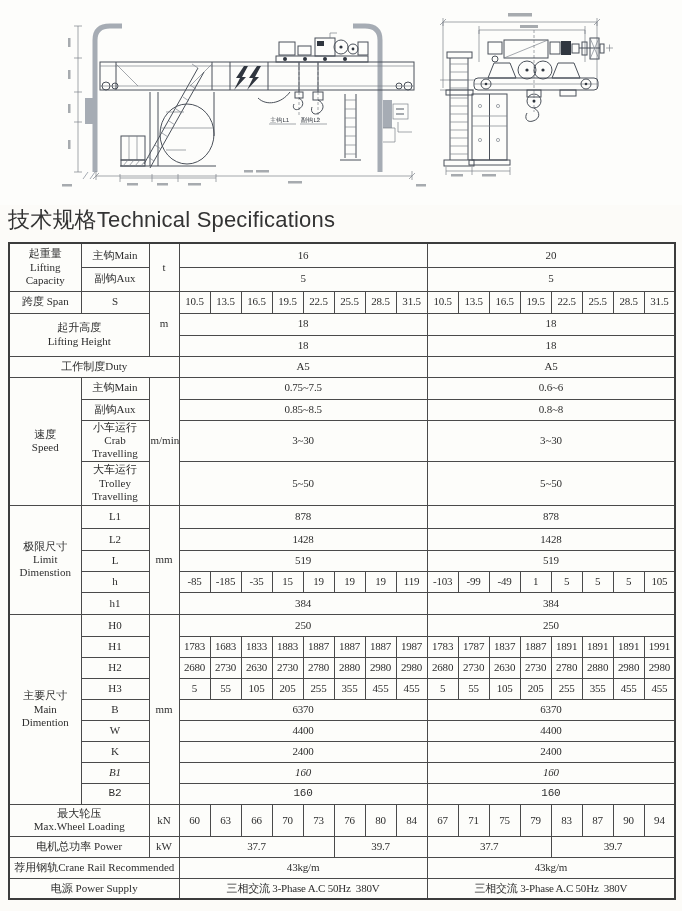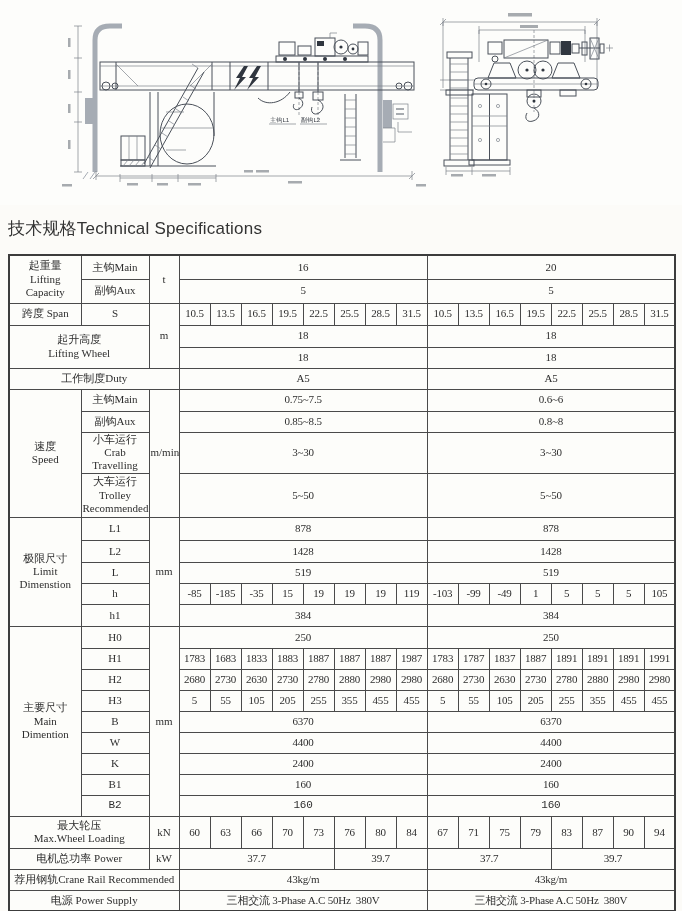--- a/index.html
+++ b/index.html
@@ -9,25 +9,25 @@
     overflow:hidden;
     font-family:"Liberation Serif","DejaVu Serif",serif;
     color:#2d2d2d;
   }
   .drawing-wrap{
     width:682px; height:205px;
     background:#fdfdfb;
   }
   .page-title{
     font-family:"Liberation Sans","DejaVu Sans",sans-serif;
-    font-size:17px;
+    font-size:22px;
     font-weight:500;
     color:#333;
     letter-spacing:.2px;
-    margin:12px 0 0 8px;
+    margin:0 0 0 8px;
     height:30px;
   }
   table.spec{
     border-collapse:collapse;
     table-layout:fixed;
     margin:7px 0 0 8px;
     width:667px;
     border:2px solid #3c3c3c;
     background:#fdfdfa;
   }
@@ -302,21 +302,21 @@
         <td class="val">13.5</td>
         <td class="val">16.5</td>
         <td class="val">19.5</td>
         <td class="val">22.5</td>
         <td class="val">25.5</td>
         <td class="val">28.5</td>
         <td class="val">31.5</td>
       </tr>
       <tr style="height: 22px;">
         <td colspan="2" rowspan="2" class="lbl">起升高度
-Lifting Wheel</td>
+Lifting Height</td>
         <td colspan="8" class="val">18</td>
         <td colspan="8" class="val">18</td>
       </tr>
       <tr style="height: 21px;">
         <td colspan="8" class="val">18</td>
         <td colspan="8" class="val">18</td>
       </tr>
       <tr style="height: 21px;">
         <td colspan="3" class="lbl">工作制度Duty</td>
         <td colspan="8" class="val">A5</td>
@@ -337,21 +337,21 @@
       </tr>
       <tr style="height: 32px;">
         <td class="sub">小车运行Crab
 Travelling</td>
         <td colspan="8" class="val">3~30</td>
         <td colspan="8" class="val">3~30</td>
       </tr>
       <tr style="height: 44px;">
         <td class="sub">大车运行
 Trolley
-Recommended</td>
+Travelling</td>
         <td colspan="8" class="val">5~50</td>
         <td colspan="8" class="val">5~50</td>
       </tr>
       <tr style="height: 23px;">
         <td rowspan="5" class="lbl">极限尺寸
 Limit
 Dimenstion</td>
         <td class="sub">L1</td>
         <td rowspan="5" class="unit">mm</td>
         <td colspan="8" class="val">878</td>
@@ -465,21 +465,21 @@
       <tr style="height: 21px;">
         <td class="sub">W</td>
         <td colspan="8" class="val">4400</td>
         <td colspan="8" class="val">4400</td>
       </tr>
       <tr style="height: 21px;">
         <td class="sub">K</td>
         <td colspan="8" class="val">2400</td>
         <td colspan="8" class="val">2400</td>
       </tr>
-      <tr style="height: 21px;">
+      <tr style="height: 21px; font-style: italic;">
         <td class="sub">B1</td>
         <td colspan="8" class="val">160</td>
         <td colspan="8" class="val">160</td>
       </tr>
       <tr style="height: 21px; font-family: Liberation Mono, monospace;">
         <td class="sub">B2</td>
         <td colspan="8" class="val">160</td>
         <td colspan="8" class="val">160</td>
       </tr>
       <tr style="height: 32px;">

